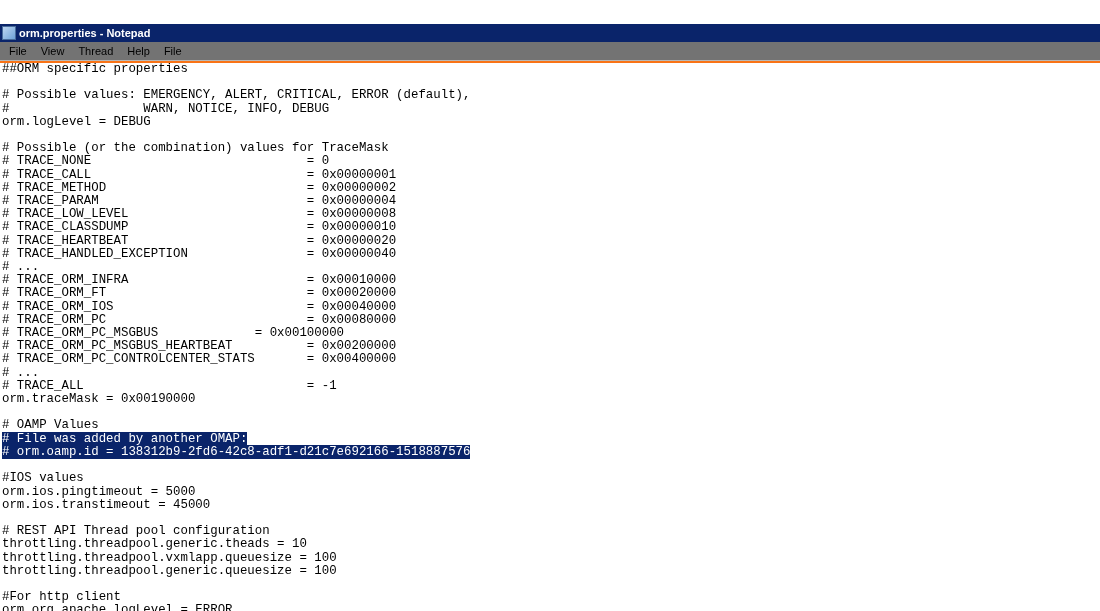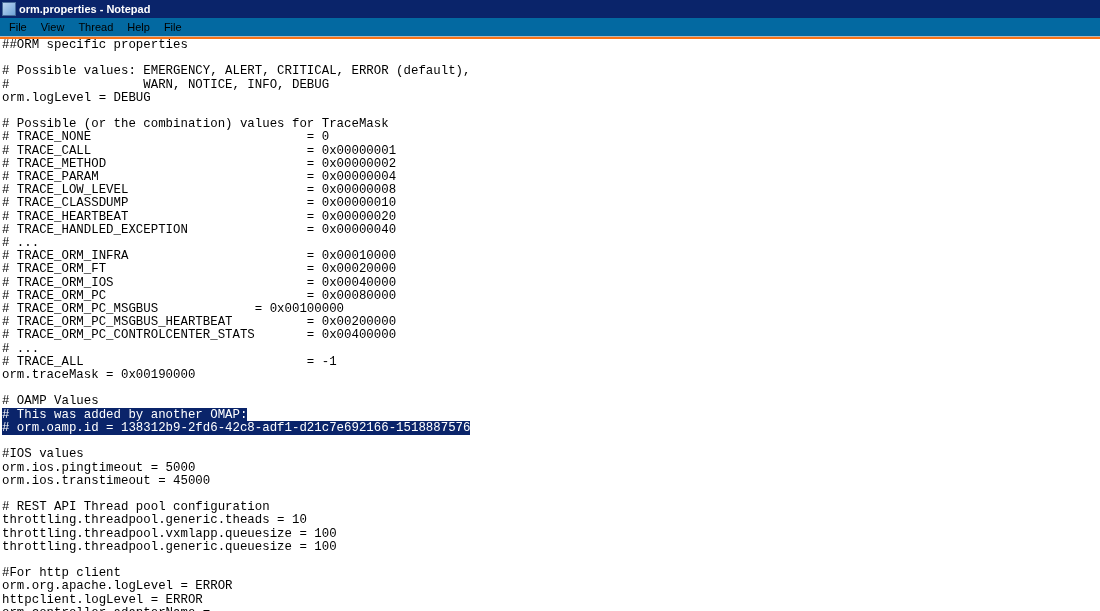--- a/index.html
+++ b/index.html
@@ -23,32 +23,33 @@
     height: 18px;
     background: #0a246a;
     color: #fff;
     display: flex;
     align-items: center;
     font-family: Tahoma, sans-serif;
     font-size: 11px;
     font-weight: bold;
     padding-left: 2px;
     position: relative;
+    margin-top: 24px;
   }
   .titlebar-icon {
     width: 14px;
     height: 14px;
     background: linear-gradient(135deg, #bcd5f0 0%, #6fa3d8 100%);
     border: 1px solid #4a6d9b;
     margin-right: 3px;
     box-sizing: border-box;
   }
   .menubar {
     height: 18px;
-    background: #0369a1;
+    background: #737373;
     border-bottom: 1px solid #b8b8b8;
     display: flex;
     align-items: center;
     font-family: Tahoma, sans-serif;
     font-size: 11px;
     color: #000;
     padding-left: 2px;
   }
   .menu-item {
     padding: 2px 7px;
@@ -117,21 +118,21 @@
 # TRACE_ORM_IOS                          = 0x00040000
 # TRACE_ORM_PC                           = 0x00080000
 # TRACE_ORM_PC_MSGBUS             = 0x00100000
 # TRACE_ORM_PC_MSGBUS_HEARTBEAT          = 0x00200000
 # TRACE_ORM_PC_CONTROLCENTER_STATS       = 0x00400000
 # ...
 # TRACE_ALL                              = -1
 orm.traceMask = 0x00190000
 
 # OAMP Values
-</span><span class="sel"># This was added by another OMAP:</span><span>
+</span><span class="sel"># File was added by another OMAP:</span><span>
 </span><span class="sel"># orm.oamp.id = 138312b9-2fd6-42c8-adf1-d21c7e692166-1518887576</span><span>
 
 #IOS values
 orm.ios.pingtimeout = 5000
 orm.ios.transtimeout = 45000
 
 # REST API Thread pool configuration
 throttling.threadpool.generic.theads = 10
 throttling.threadpool.vxmlapp.queuesize = 100
 throttling.threadpool.generic.queuesize = 100

